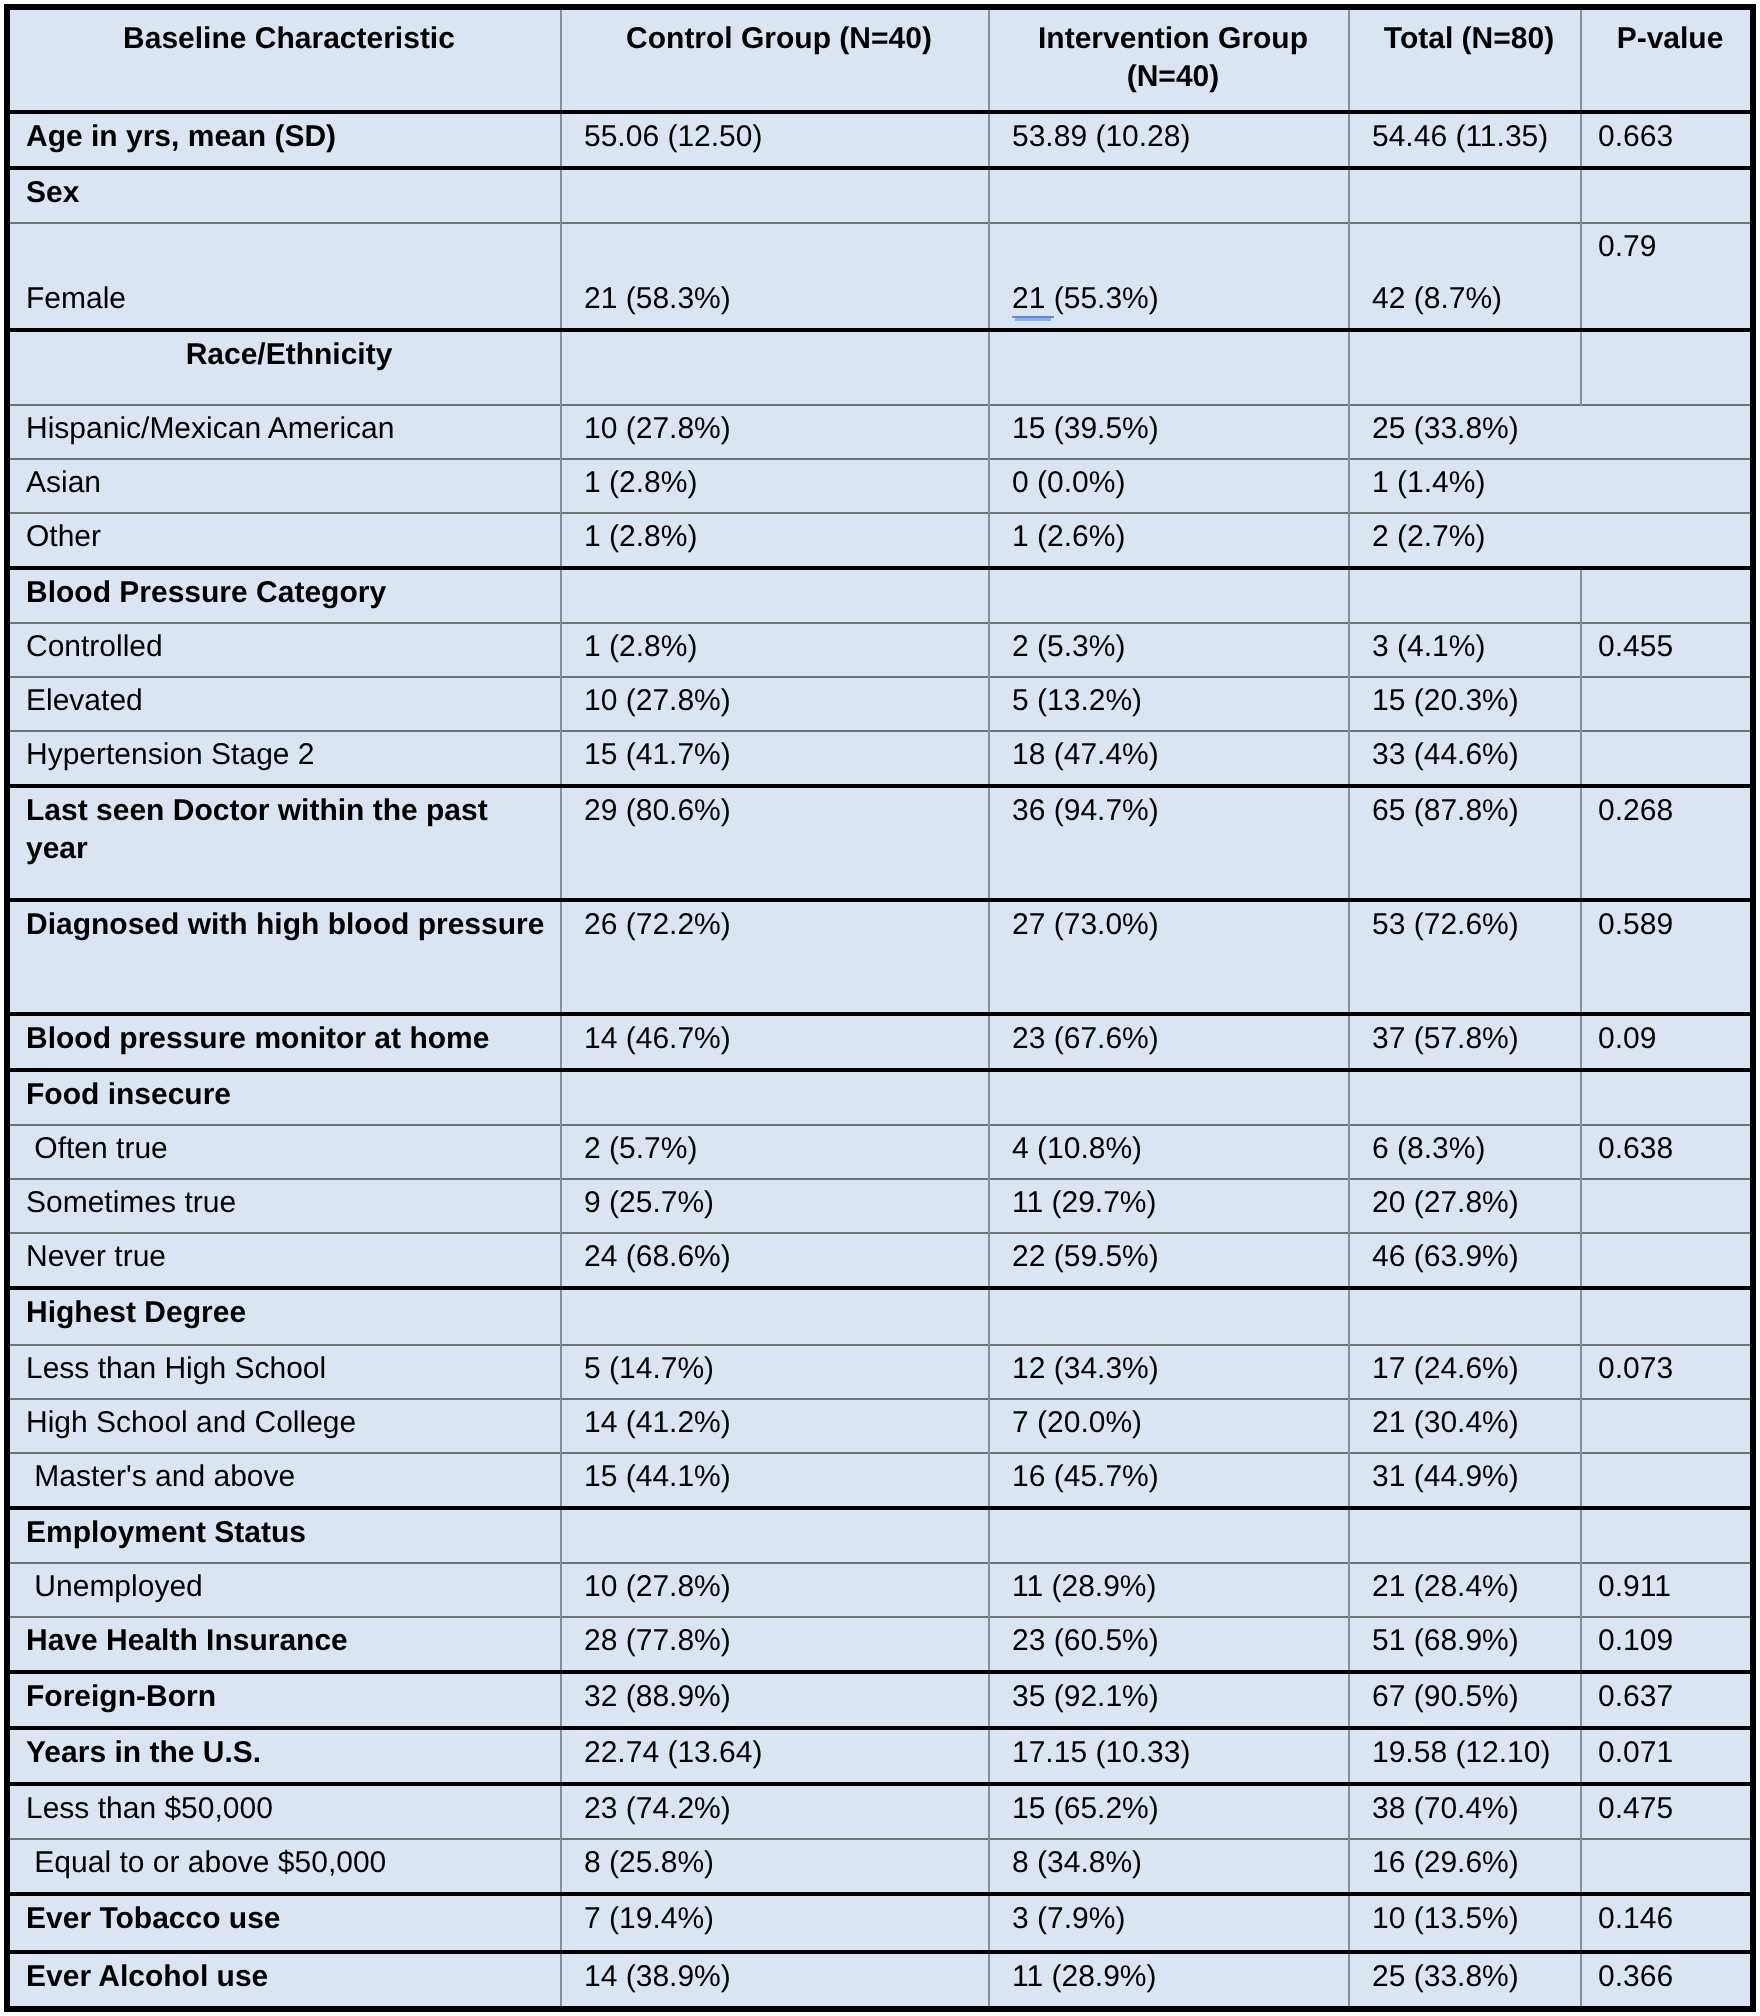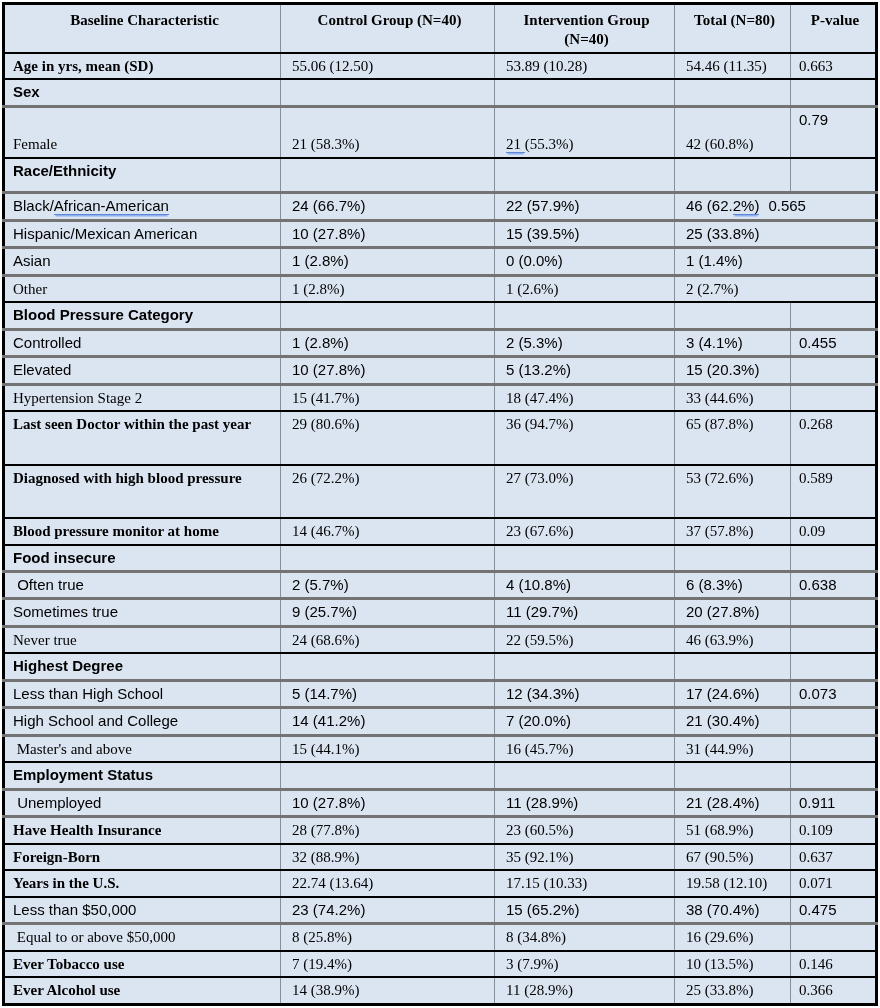--- a/index.html
+++ b/index.html
@@ -20,35 +20,35 @@
     vertical-align:top;
     padding:3px 4px 2px 8px;
     font-size:15px; line-height:1.25;
     white-space:pre-wrap; overflow:hidden;
   }
   th {
     text-align:center; font-weight:bold; padding-top:6px;
   }
   td.d { padding-left:11px; }
   td.p { }
-  tr { border-bottom:3px solid #737373; }
-  tr.hb { border-bottom:2.5px solid #000;font-family:Liberation Serif, serif; }
+  tr { border-bottom:1px solid #737373; }
+  tr.hb { border-bottom:2.5px solid #000; }
   tr.nb { border-bottom:none; }
   td + td, th + th { border-left:1px solid #848f9c; }
   .b { font-weight:bold; }
   
   .gc {
     border-bottom:1px solid #5f87d7;
     box-shadow:0 3px 0 -1.5px #8fb0ee;
   }
   .sp { margin-left:9px; }
   tr.rh-head   { height:42px; }
   tr.rh-row    { height:23px; }
   tr.rh-sex    { height:20px; }
-  tr.rh-race   { height:34px; }
+  tr.rh-race   { height:34px;text-align:center; }
   tr.rh-sec    { height:21px; }
   tr.rh-2l     { height:52px; }
 </style>
 </head>
 <body>
 
 <table class="bt">
   <colgroup>
     <col style="width:277px">
       <col style="width:214px">
@@ -85,36 +85,30 @@
     <td class="l"></td>
     <td class="d"></td>
     <td class="d"></td>
     <td class="d"></td>
     <td class="p">0.79</td>
   </tr>
   <tr class="hb rh-sex">
     <td class="l">Female</td>
     <td class="d">21 (58.3%)</td>
     <td class="d"><span class="gc">21 </span><span>(55.3%)</span></td>
-    <td class="d">42 (60.8%)</td>
+    <td class="d">42 (8.7%)</td>
     <td class="p"></td>
   </tr>
 
   <tr class="rh-race">
     <td class="l b">Race/Ethnicity</td>
     <td class="d"></td>
     <td class="d"></td>
     <td class="d"></td>
     <td class="p"></td>
-  </tr>
-  <tr class="rh-row">
-    <td class="l"><span>Black/</span><span class="gc">African-American</span></td>
-    <td class="d">24 (66.7%)</td>
-    <td class="d">22 (57.9%)</td>
-    <td class="d" colspan="2"><span>46 (62.</span><span class="gc">2%)</span><span class="sp">0.565</span></td>
   </tr>
   <tr class="rh-row">
     <td class="l">Hispanic/Mexican American</td>
     <td class="d">10 (27.8%)</td>
     <td class="d">15 (39.5%)</td>
     <td class="d" colspan="2">25 (33.8%)</td>
   </tr>
   <tr class="rh-row">
     <td class="l">Asian</td>
     <td class="d">1 (2.8%)</td>

